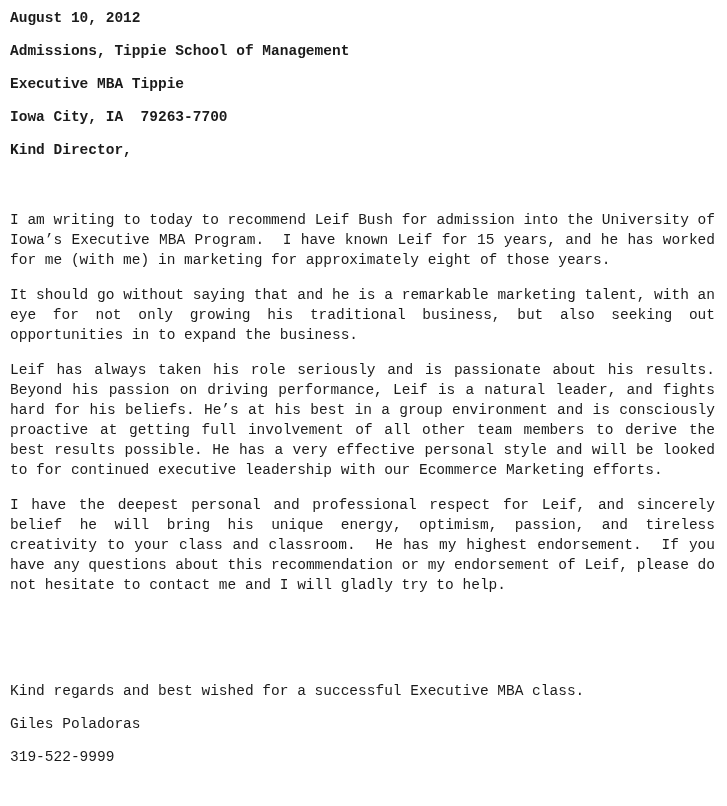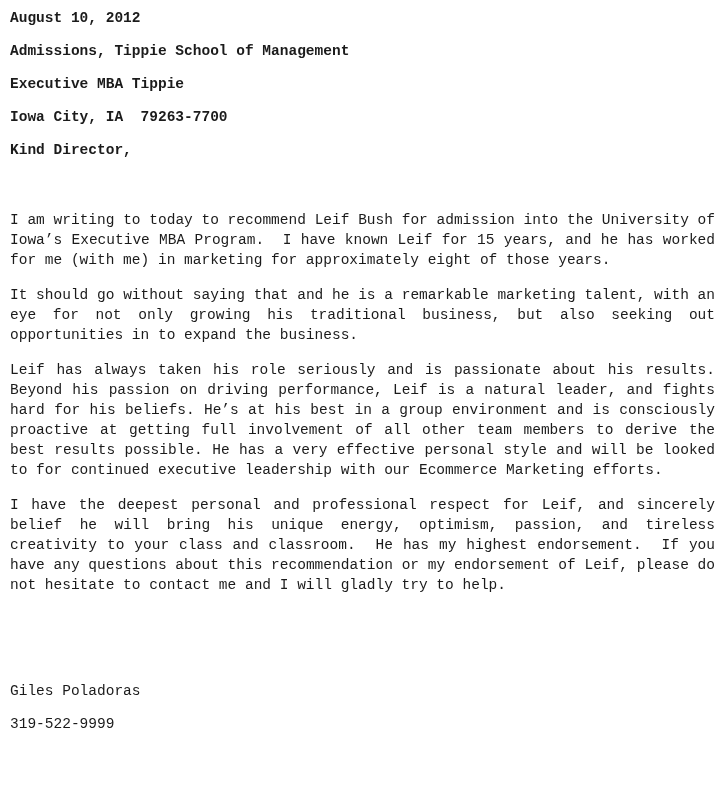--- a/index.html
+++ b/index.html
@@ -56,16 +56,17 @@
   <p class="hdr-line">Admissions, Tippie School of Management</p>
   <p class="hdr-line">Executive MBA Tippie</p>
   <p class="hdr-line">Iowa City, IA  79263-7700</p>
   <p class="hdr-line salutation">Kind Director,</p>
 
   <p class="body-para">I am writing to today to recommend Leif Bush for admission into the University of Iowa’s Executive MBA Program.  I have known Leif for 15 years, and he has worked for me (with me) in marketing for approximately eight of those years.</p>
   <p class="body-para">It should go without saying that and he is a remarkable marketing talent, with an eye for not only growing his traditional business, but also seeking out opportunities in to expand the business.</p>
   <p class="body-para">Leif has always taken his role seriously and is passionate about his results. Beyond his passion on driving performance, Leif is a natural leader, and fights hard for his beliefs. He’s at his best in a group environment and is consciously proactive at getting full involvement of all other team members to derive the best results possible. He has a very effective personal style and will be looked to for continued executive leadership with our Ecommerce Marketing efforts.</p>
   <p class="body-para last">I have the deepest personal and professional respect for Leif, and sincerely belief he will bring his unique energy, optimism, passion, and tireless creativity to your class and classroom.  He has my highest endorsement.  If you have any questions about this recommendation or my endorsement of Leif, please do not hesitate to contact me and I will gladly try to help.</p>
 
+  <p class="close-line">Kind regards and best wished for a successful Executive MBA class.</p>
   <p class="close-line">Giles Poladoras</p>
   <p class="close-line">319-522-9999</p>
 
 </div>
 
 </body></html>

